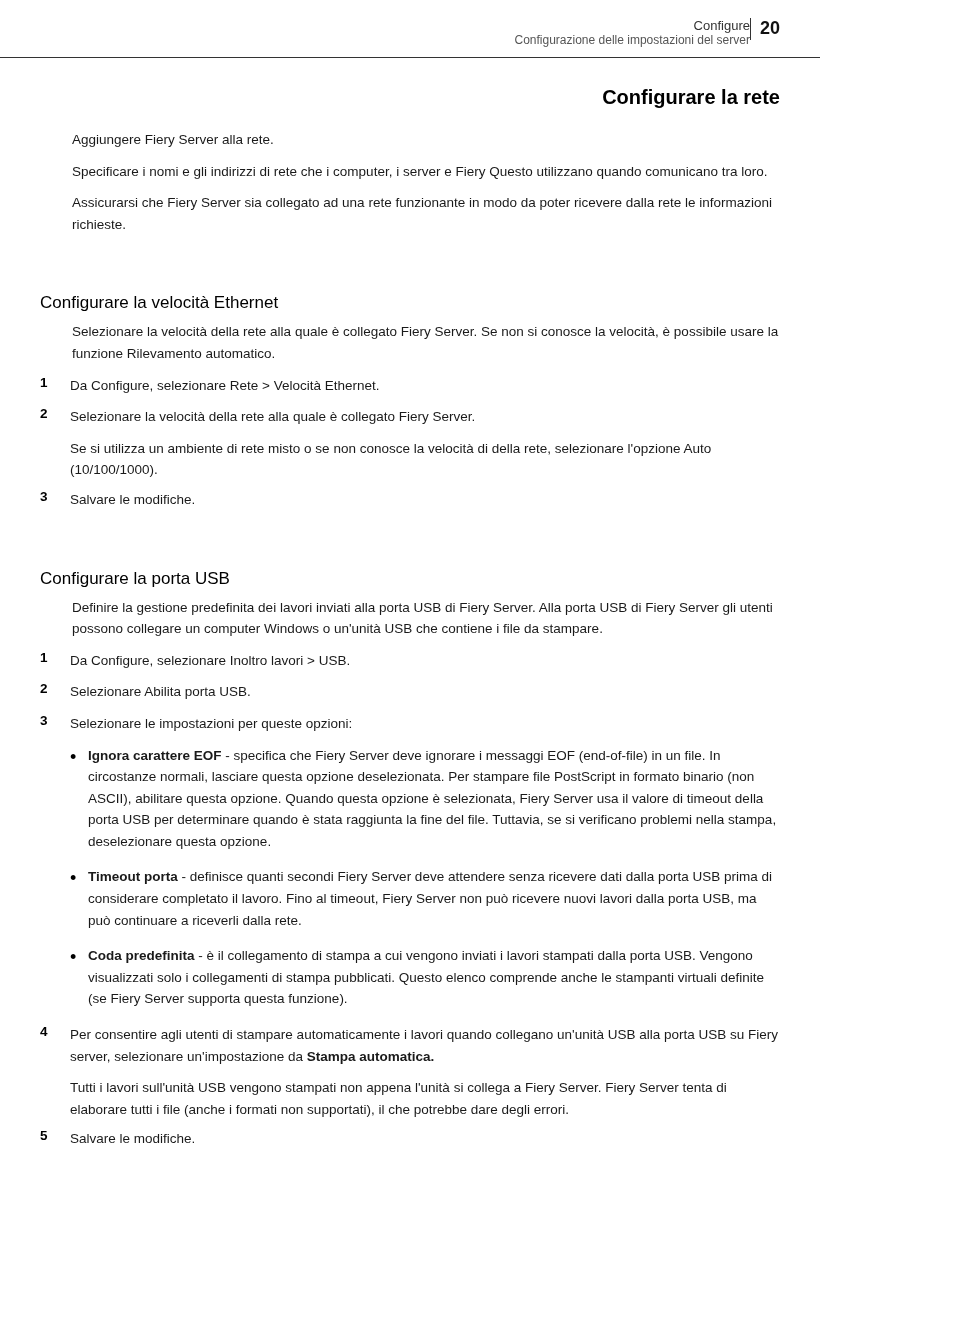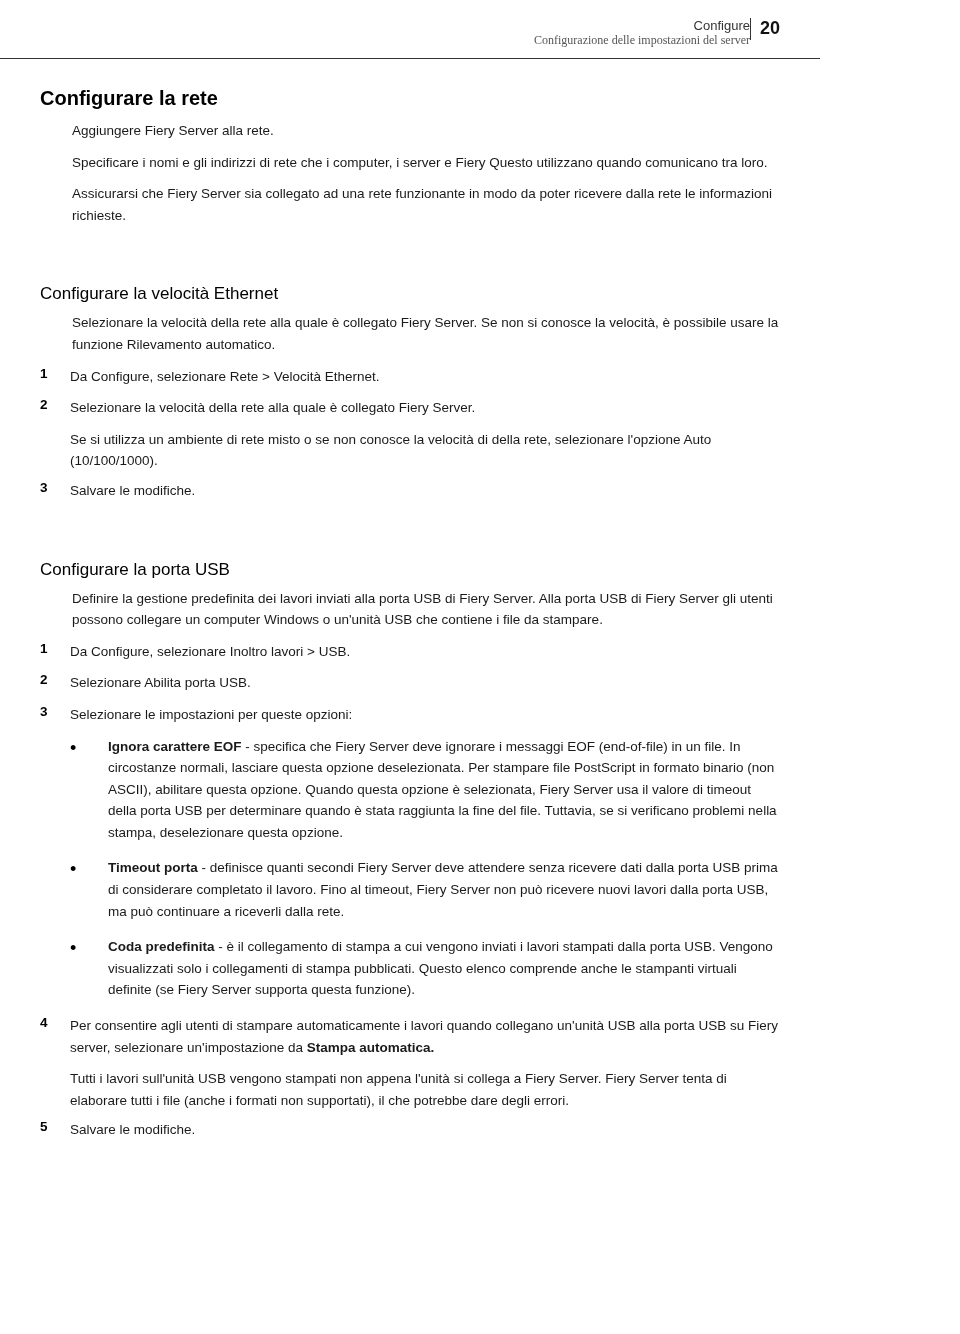--- a/index.html
+++ b/index.html
@@ -40,21 +40,21 @@
 
     .header-title-line {
       font-size: 13px;
       color: #333;
       font-family: Arial, sans-serif;
     }
 
     .header-subtitle-line {
       font-size: 12px;
       color: #555;
-      font-family: Liberation Serif, serif;
+      font-family: Liberation Sans, sans-serif;
     }
 
     .header-page-num {
       font-size: 18px;
       font-weight: bold;
       color: #111;
       font-family: Arial, sans-serif;
       padding-left: 9px;
       border-left: 1px solid #333;
       line-height: 1.2;
@@ -63,22 +63,23 @@
     
     .content {
       padding: 28px 40px 40px 40px;
     }
 
     
     .section-heading {
       font-size: 20px;
       font-weight: bold;
       color: #000;
-      margin-bottom: 10px;
-      font-family: Arial, sans-serif;
+      margin-bottom: 20px;
+      font-family: Arial, sans-serif;
+      text-align: right;
     }
 
     .subsection-heading {
       font-size: 17px;
       font-weight: normal;
       color: #000;
       margin-top: 32px;
       margin-bottom: 8px;
       font-family: Arial, sans-serif;
     }
@@ -146,21 +147,20 @@
 
     .bullet-dot {
       min-width: 18px;
       font-size: 18px;
       color: #000;
       margin-top: -2px;
     }
 
     .bullet-content {
       flex: 1;
-      margin-left: 20px;
     }
 
     .bold-term {
       font-weight: bold;
     }
 
     .spacer {
       height: 16px;
     }
   </style>

